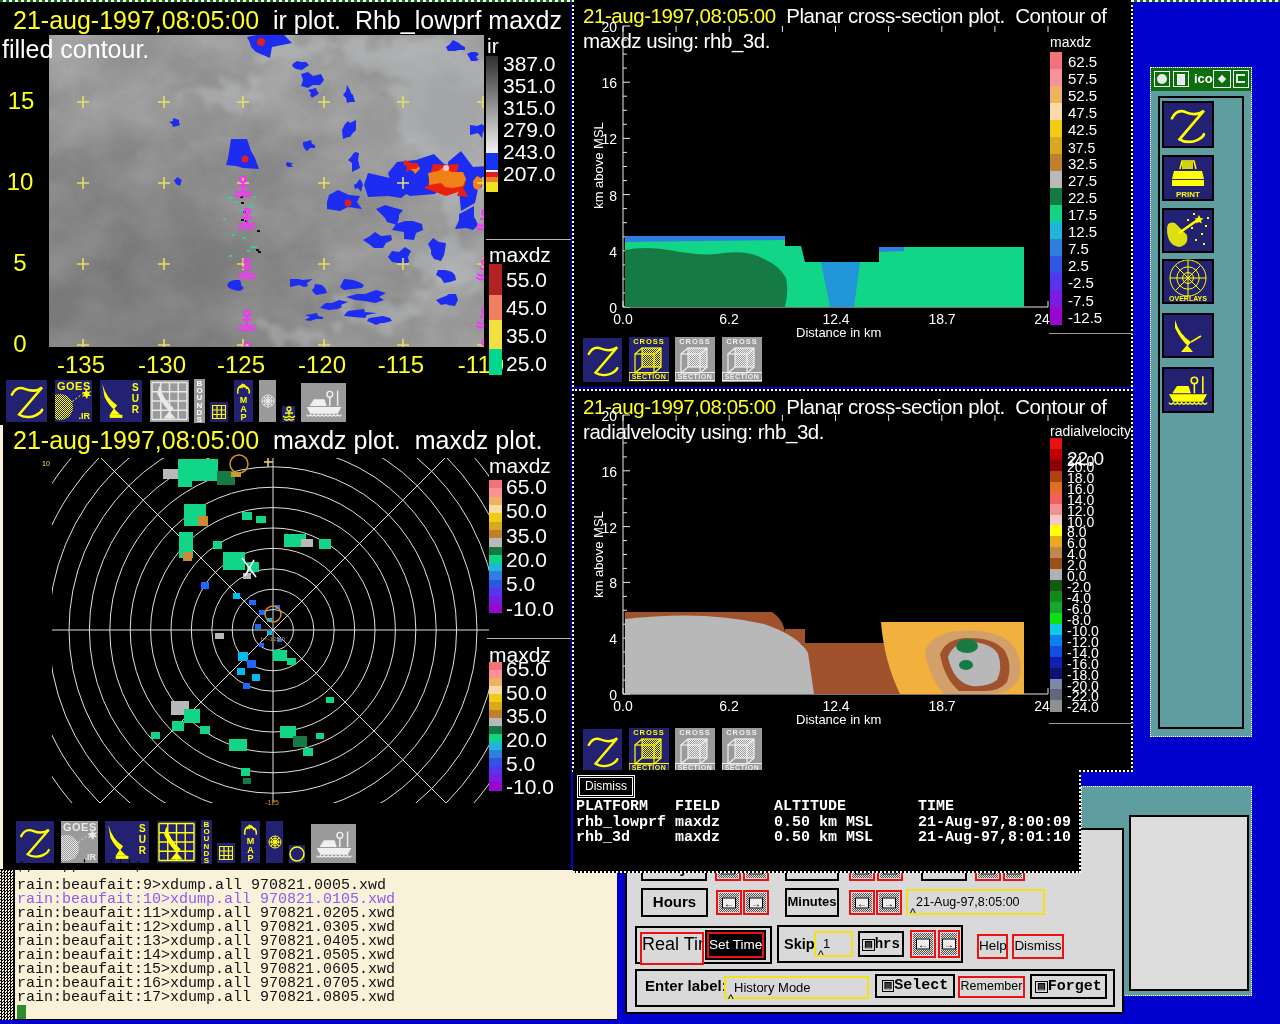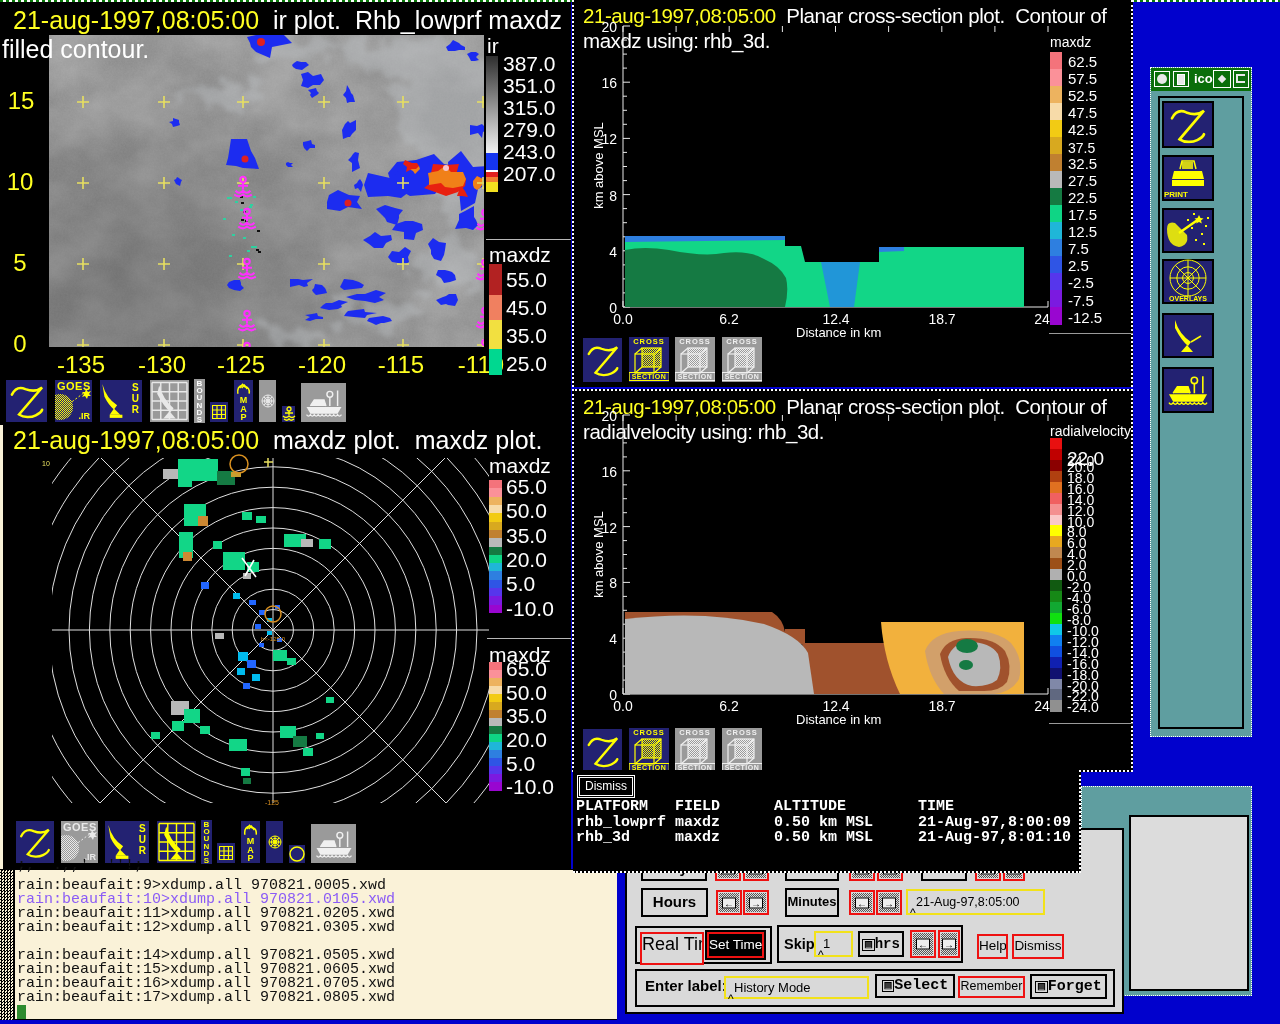--- a/index.html
+++ b/index.html
@@ -575,20 +575,21 @@
     </div>
 </div>
 <div class="a" style="left:0;top:869px;width:617px;height:151px;background:#faf2d8;border-top:1px solid #000;border-bottom:1px solid #000">
 <div class="a dith" style="left:0;top:0;width:14px;height:150px;background-image:repeating-conic-gradient(#000 0 25%,#faf2d8 0 50%);background-size:3px 3px"></div>
 <div class="a" style="left:14px;top:0;width:1px;height:150px;background:#000"></div>
 <div class="a" style="left:17px;top:-11px;height:14px;overflow:hidden;font:15px/14px 'Liberation Mono';color:#111;white-space:pre">;,  .,,'  ''!;</div>
 <div class="a" style="left:17px;top:9px;font:15px/14px 'Liberation Mono';color:#111;white-space:pre">rain:beaufait:9&gt;xdump.all 970821.0005.xwd</div>
 <div class="a" style="left:17px;top:23px;font:15px/14px 'Liberation Mono';color:#8b5cf6;white-space:pre">rain:beaufait:10&gt;xdump.all 970821.0105.xwd</div>
 <div class="a" style="left:17px;top:37px;font:15px/14px 'Liberation Mono';color:#111;white-space:pre">rain:beaufait:11&gt;xdump.all 970821.0205.xwd</div>
 <div class="a" style="left:17px;top:51px;font:15px/14px 'Liberation Mono';color:#111;white-space:pre">rain:beaufait:12&gt;xdump.all 970821.0305.xwd</div>
+<div class="a" style="left:17px;top:65px;font:15px/14px 'Liberation Mono';color:#111;white-space:pre">rain:beaufait:13&gt;xdump.all 970821.0405.xwd</div>
 <div class="a" style="left:17px;top:79px;font:15px/14px 'Liberation Mono';color:#111;white-space:pre">rain:beaufait:14&gt;xdump.all 970821.0505.xwd</div>
 <div class="a" style="left:17px;top:93px;font:15px/14px 'Liberation Mono';color:#111;white-space:pre">rain:beaufait:15&gt;xdump.all 970821.0605.xwd</div>
 <div class="a" style="left:17px;top:107px;font:15px/14px 'Liberation Mono';color:#111;white-space:pre">rain:beaufait:16&gt;xdump.all 970821.0705.xwd</div>
 <div class="a" style="left:17px;top:121px;font:15px/14px 'Liberation Mono';color:#111;white-space:pre">rain:beaufait:17&gt;xdump.all 970821.0805.xwd</div>
 <div class="a" style="left:17px;top:135px;width:9px;height:14px;background:#2e8b2e"></div>
 </div>
 <div class="a" style="left:572px;top:0;width:561px;height:387px;background:#000;border-left:2px dotted #fff;border-right:2px dotted #fff">
 
 <div class="a" style="left:9px;top:4px;font-size:20.5px;letter-spacing:-0.45px;white-space:nowrap"><span class="y">21-aug-1997,08:05:00</span><span class="w">&nbsp; Planar cross-section plot. &nbsp;Contour of</span></div>
     <div class="a w" style="left:9px;top:29px;font-size:20.5px;letter-spacing:-0.45px;white-space:nowrap">maxdz using: rhb_3d.</div>
@@ -1037,21 +1038,21 @@
         <path d="M3 14 C7 6 13 4 20 7 C28 10 36 9 41 5 L12 39 C18 43 27 43 33 40 C37 38 40 36 41 33" stroke="#ffff00" stroke-width="3.2" fill="none" stroke-linecap="round"></path>
       </svg>
     </div>
     <div class="a" style="left:11px;top:87px;width:52px;height:46px;background:#232272;border:2px solid #000">
       <svg class="a" style="left:50%;top:2px;transform:translateX(-50%)" width="36" height="30" viewBox="0 0 36 30">
         <path d="M10 10 L12 2 H24 L26 10" fill="none" stroke="#ffff00" stroke-width="1.5"></path>
         <rect x="12" y="3" width="11" height="7" fill="#ffff00" opacity="0.8"></rect>
         <path d="M4 12 H32 L34 20 H2 Z" fill="#ffff00"></path>
         <rect x="2" y="21" width="32" height="6" fill="#ffff00"></rect>
       </svg>
-      <div class="a" style="left:0;right:0;bottom:0;font:bold 8px 'Liberation Sans';color:#ffff00">PRINT</div>
+      <div class="a" style="left:0;right:0;bottom:0;text-align:center;font:bold 8px 'Liberation Sans';color:#ffff00">PRINT</div>
     </div>
     <div class="a" style="left:11px;top:140px;width:52px;height:45px;background:#232272;border:2px solid #000;overflow:hidden">
       <svg class="a" style="left:1px;top:1px" width="46" height="40" viewBox="0 0 46 40">
         <path d="M2 18 Q2 10 10 12 L22 24 Q24 34 14 36 Q2 34 2 18 Z" fill="#ffff00" opacity="0.85"></path>
         <path d="M14 22 L34 8" stroke="#ffff00" stroke-width="2.5"></path>
         <path d="M34 4 l1.5 3 3 .5 -2.5 2 .8 3 -2.8-1.6 -2.8 1.6 .8-3 -2.5-2 3-.5z" fill="#ffff00"></path>
         <g fill="#ffff00">
           <rect x="28" y="2" width="2" height="2"></rect>
           <rect x="40" y="14" width="2" height="2"></rect>
           <rect x="36" y="22" width="2" height="2"></rect>

